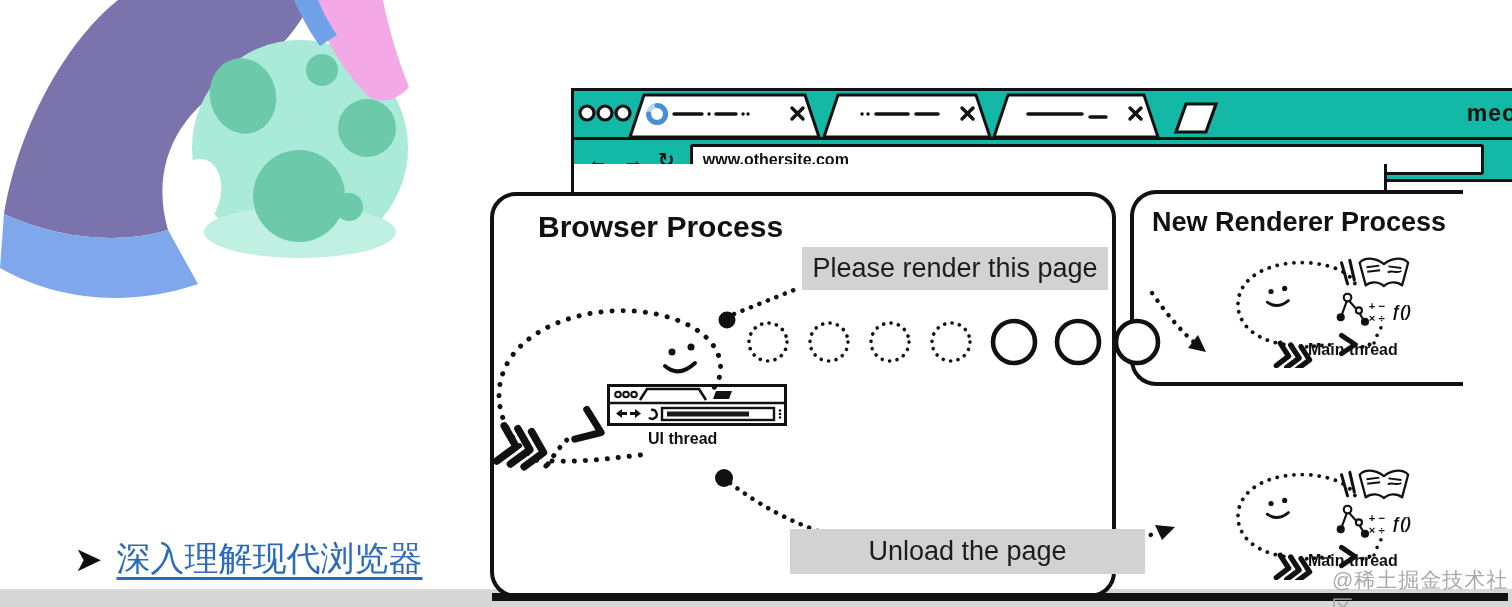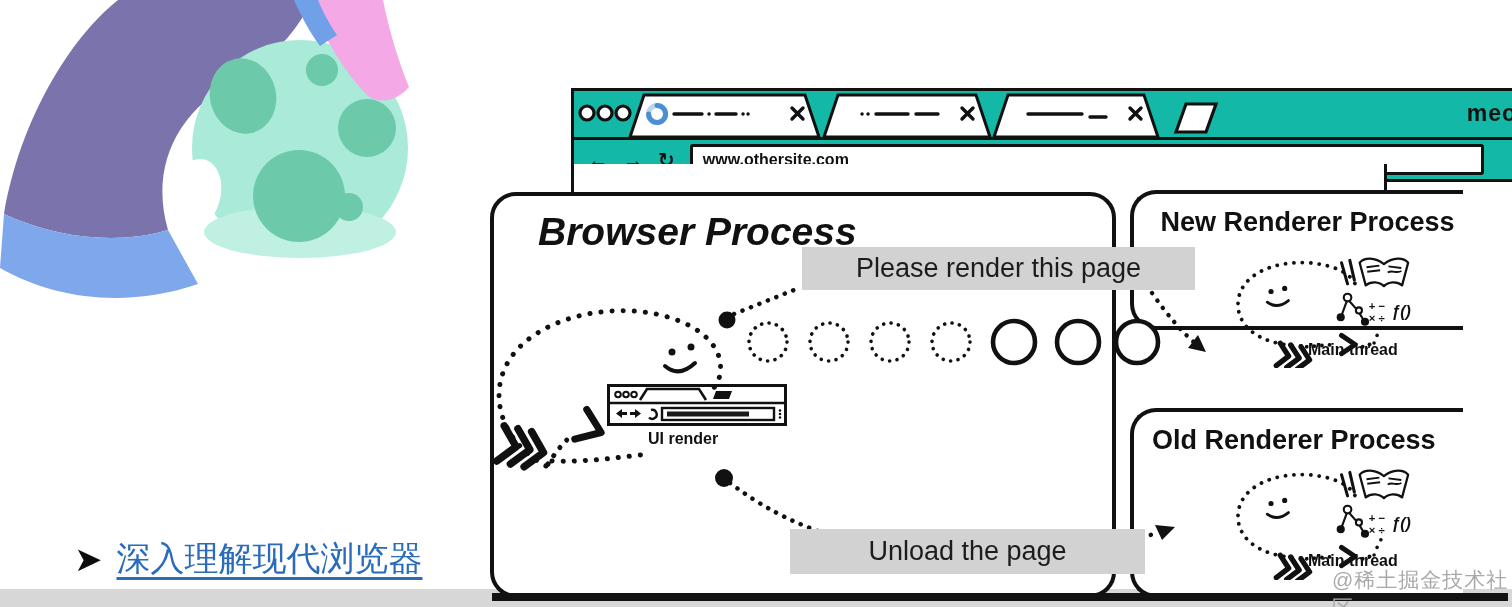--- a/index.html
+++ b/index.html
@@ -18,29 +18,29 @@
   .brand{position:absolute;right:12px;top:9px;font-size:23px;font-weight:700;letter-spacing:1px;color:#111;}
   .navrow{position:relative;height:39px;display:flex;align-items:center;padding:0 14px;box-sizing:border-box;}
   .navico{font-size:20px;font-weight:900;color:#111;margin-right:15px;line-height:1;}
   .urlbox{flex:1;height:25px;border:3px solid #111;border-radius:3px;display:flex;align-items:center;padding-left:10px;font-size:16px;font-weight:700;color:#111;margin-right:28px;background:#fff;}
   .menuico{font-size:20px;font-weight:900;color:#111;margin-right:2px;}
   .bwin-stub{position:absolute;left:571px;top:164px;width:816px;height:30px;border-left:3px solid #111;border-right:3px solid #111;background:#fff;z-index:1;box-sizing:border-box;}
 
   
   .pbox{position:absolute;background:#fff;border:4px solid #111;box-sizing:border-box;z-index:2;}
   .box-browser{left:490px;top:192px;width:626px;height:406px;border-radius:26px;}
-  .box-new{left:1130px;top:190px;width:333px;height:140px;border-right:none;border-radius:26px 0 0 26px;text-align:center;}
+  .box-new{left:1130px;top:190px;width:333px;height:196px;border-right:none;border-radius:26px 0 0 26px;}
   .box-old{left:1130px;top:408px;width:333px;height:190px;border-right:none;border-radius:26px 0 0 26px;}
   .ptitle{color:#111;font-weight:700;}
-  .box-browser .ptitle{padding:14px 0 0 44px;font-size:39px;font-style:italic;}
+  .box-browser .ptitle{padding:14px 0 0 44px;font-size:30px;}
   .box-new .ptitle,.box-old .ptitle{padding:13px 0 0 18px;font-size:27px;}
 
   
   .msg{position:absolute;background:#d2d2d2;color:#1c1c1c;font-size:27px;display:flex;align-items:center;justify-content:center;z-index:5;}
-  .msg-render{left:802px;top:247px;width:393px;height:43px;}
+  .msg-render{left:802px;top:247px;width:306px;height:43px;}
   .msg-unload{left:790px;top:529px;width:355px;height:45px;}
 
   
   .conn{position:absolute;left:0;top:0;z-index:3;pointer-events:none;}
   .minibrowser{position:absolute;left:607px;top:384px;z-index:3;}
   .doodle{position:absolute;z-index:3;}
   .doodle-new{left:1193px;top:246px;}
   .doodle-old{left:1193px;top:458px;}
   .threadlbl{position:absolute;font-size:16px;font-weight:700;color:#111;z-index:3;}
   .lbl-ui{left:648px;top:430px;}
@@ -145,23 +145,20 @@
     </div>
   </div>
   <div class="bwin-stub"></div>
 
   <div class="pbox box-browser">
     <div class="ptitle">Browser Process</div>
   </div>
   <div class="pbox box-new">
     <div class="ptitle">New Renderer Process</div>
   </div>
-  <div class="pbox box-old">
-    <div class="ptitle">Old Renderer Process</div>
-  </div>
 
   <svg width="0" height="0" style="position:absolute">
     <defs>
       <g id="renderer-doodle" stroke="#111" fill="none">
         <path d="M142,132 C80,130 55,100 60,70 C65,38 105,20 150,22 C185,24 208,36 214,50" stroke-width="5" stroke-linecap="round" stroke-dasharray="0.1 11"></path>
         <circle cx="103" cy="60" r="3.4" fill="#111" stroke="none"></circle>
         <circle cx="121" cy="56" r="3.4" fill="#111" stroke="none"></circle>
         <path d="M98,74 Q111,84 126,72" stroke-width="3.6" stroke-linecap="round"></path>
         <path d="M150,133 L186,130" stroke-width="5" stroke-linecap="round" stroke-dasharray="0.1 10"></path>
         <path d="M196,118 L214,130 L196,142" stroke-width="6.5" stroke-linecap="round" stroke-linejoin="round"></path>
@@ -268,21 +265,21 @@
       <circle cx="724" cy="478" r="9" fill="#111" stroke="none"></circle>
       <path d="M734,314 L799,288" stroke-width="4.5" stroke-dasharray="0.1 9"></path>
       <path d="M1152,293 C1168,316 1183,333 1196,344" stroke-width="4.5" stroke-dasharray="0.1 9"></path>
       <polygon points="1206,352 1188,348 1198,335" fill="#111" stroke="none"></polygon>
       <path d="M730,483 C762,507 790,521 818,531" stroke-width="4.5" stroke-dasharray="0.1 9"></path>
       <path d="M1098,549 L1158,533" stroke-width="4.5" stroke-dasharray="0.1 9"></path>
       <polygon points="1175,527 1162,540 1155,525" fill="#111" stroke="none"></polygon>
     </g>
   </svg>
 
-  <div class="threadlbl lbl-ui">UI render</div>
+  <div class="threadlbl lbl-ui">UI thread</div>
   <div class="threadlbl lbl-main-new">Main thread</div>
   <div class="threadlbl lbl-main-old">Main thread</div>
 
   <div class="msg msg-render">Please render this page</div>
   <div class="msg msg-unload">Unload the page</div>
 
   <div class="blackbar"></div>
 
   <div class="footer">
     <span class="bullet">➤</span>

